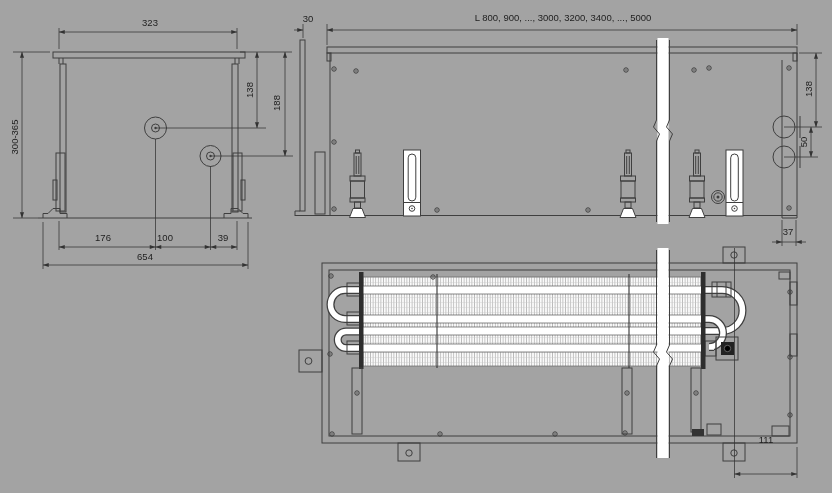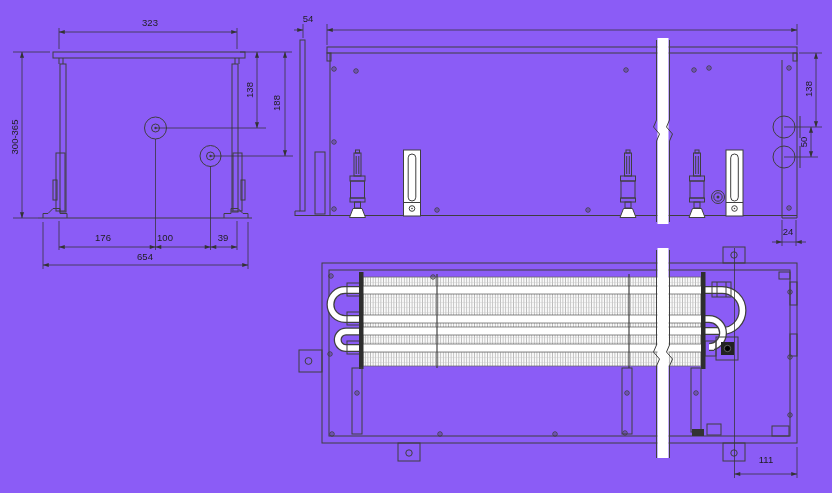--- a/index.html
+++ b/index.html
@@ -1,16 +1,16 @@
 <!DOCTYPE html>
 <html><head>
 <meta charset="utf-8">
 <style>
   html,body{margin:0;padding:0;background:#fff;}
-  #canvas{position:relative;width:832px;height:493px;background:#8b5cf6;overflow:hidden;
+  #canvas{position:relative;width:832px;height:493px;background:#a3a3a3;overflow:hidden;
           font-family:"Liberation Sans",sans-serif;}
   #canvas svg{position:absolute;left:0;top:0;}
   .dim{position:absolute;font-size:9.5px;color:#1e1e1e;white-space:nowrap;line-height:1;
        transform:translate(-50%,-50%);letter-spacing:0;}
   .dim.v{transform:translate(-50%,-50%) rotate(-90deg);}
   .st{stroke:#3f3f3f;stroke-width:1;fill:none;}
   .dm{stroke:#333;stroke-width:.75;fill:none;}
   .pipe-o{stroke:#3f3f3f;stroke-width:8;fill:none;}
   .pipe-i{stroke:#fff;stroke-width:5.5;fill:none;}
 </style>
@@ -249,20 +249,21 @@
 
 <div class="dim" style="left:150px;top:23px">323</div>
 <div class="dim v" style="left:15px;top:137px">300-365</div>
 <div class="dim v" style="left:250px;top:90px">138</div>
 <div class="dim v" style="left:277px;top:103px">188</div>
 <div class="dim" style="left:103px;top:238px">176</div>
 <div class="dim" style="left:165px;top:238px">100</div>
 <div class="dim" style="left:223px;top:238px">39</div>
 <div class="dim" style="left:145px;top:257px">654</div>
 
-<div class="dim" style="left:308px;top:19px">54</div>
+<div class="dim" style="left:308px;top:19px">30</div>
+<div class="dim" style="left:563px;top:18px">L 800, 900, ..., 3000, 3200, 3400, ..., 5000</div>
 <div class="dim v" style="left:809px;top:89px">138</div>
 <div class="dim v" style="left:804px;top:142px">50</div>
-<div class="dim" style="left:788px;top:232px">24</div>
-
-<div class="dim" style="left:766px;top:460px">111</div>
+<div class="dim" style="left:788px;top:232px">37</div>
+
+<div class="dim" style="left:766px;top:440px">111</div>
 
 </div>
 
 </body></html>

